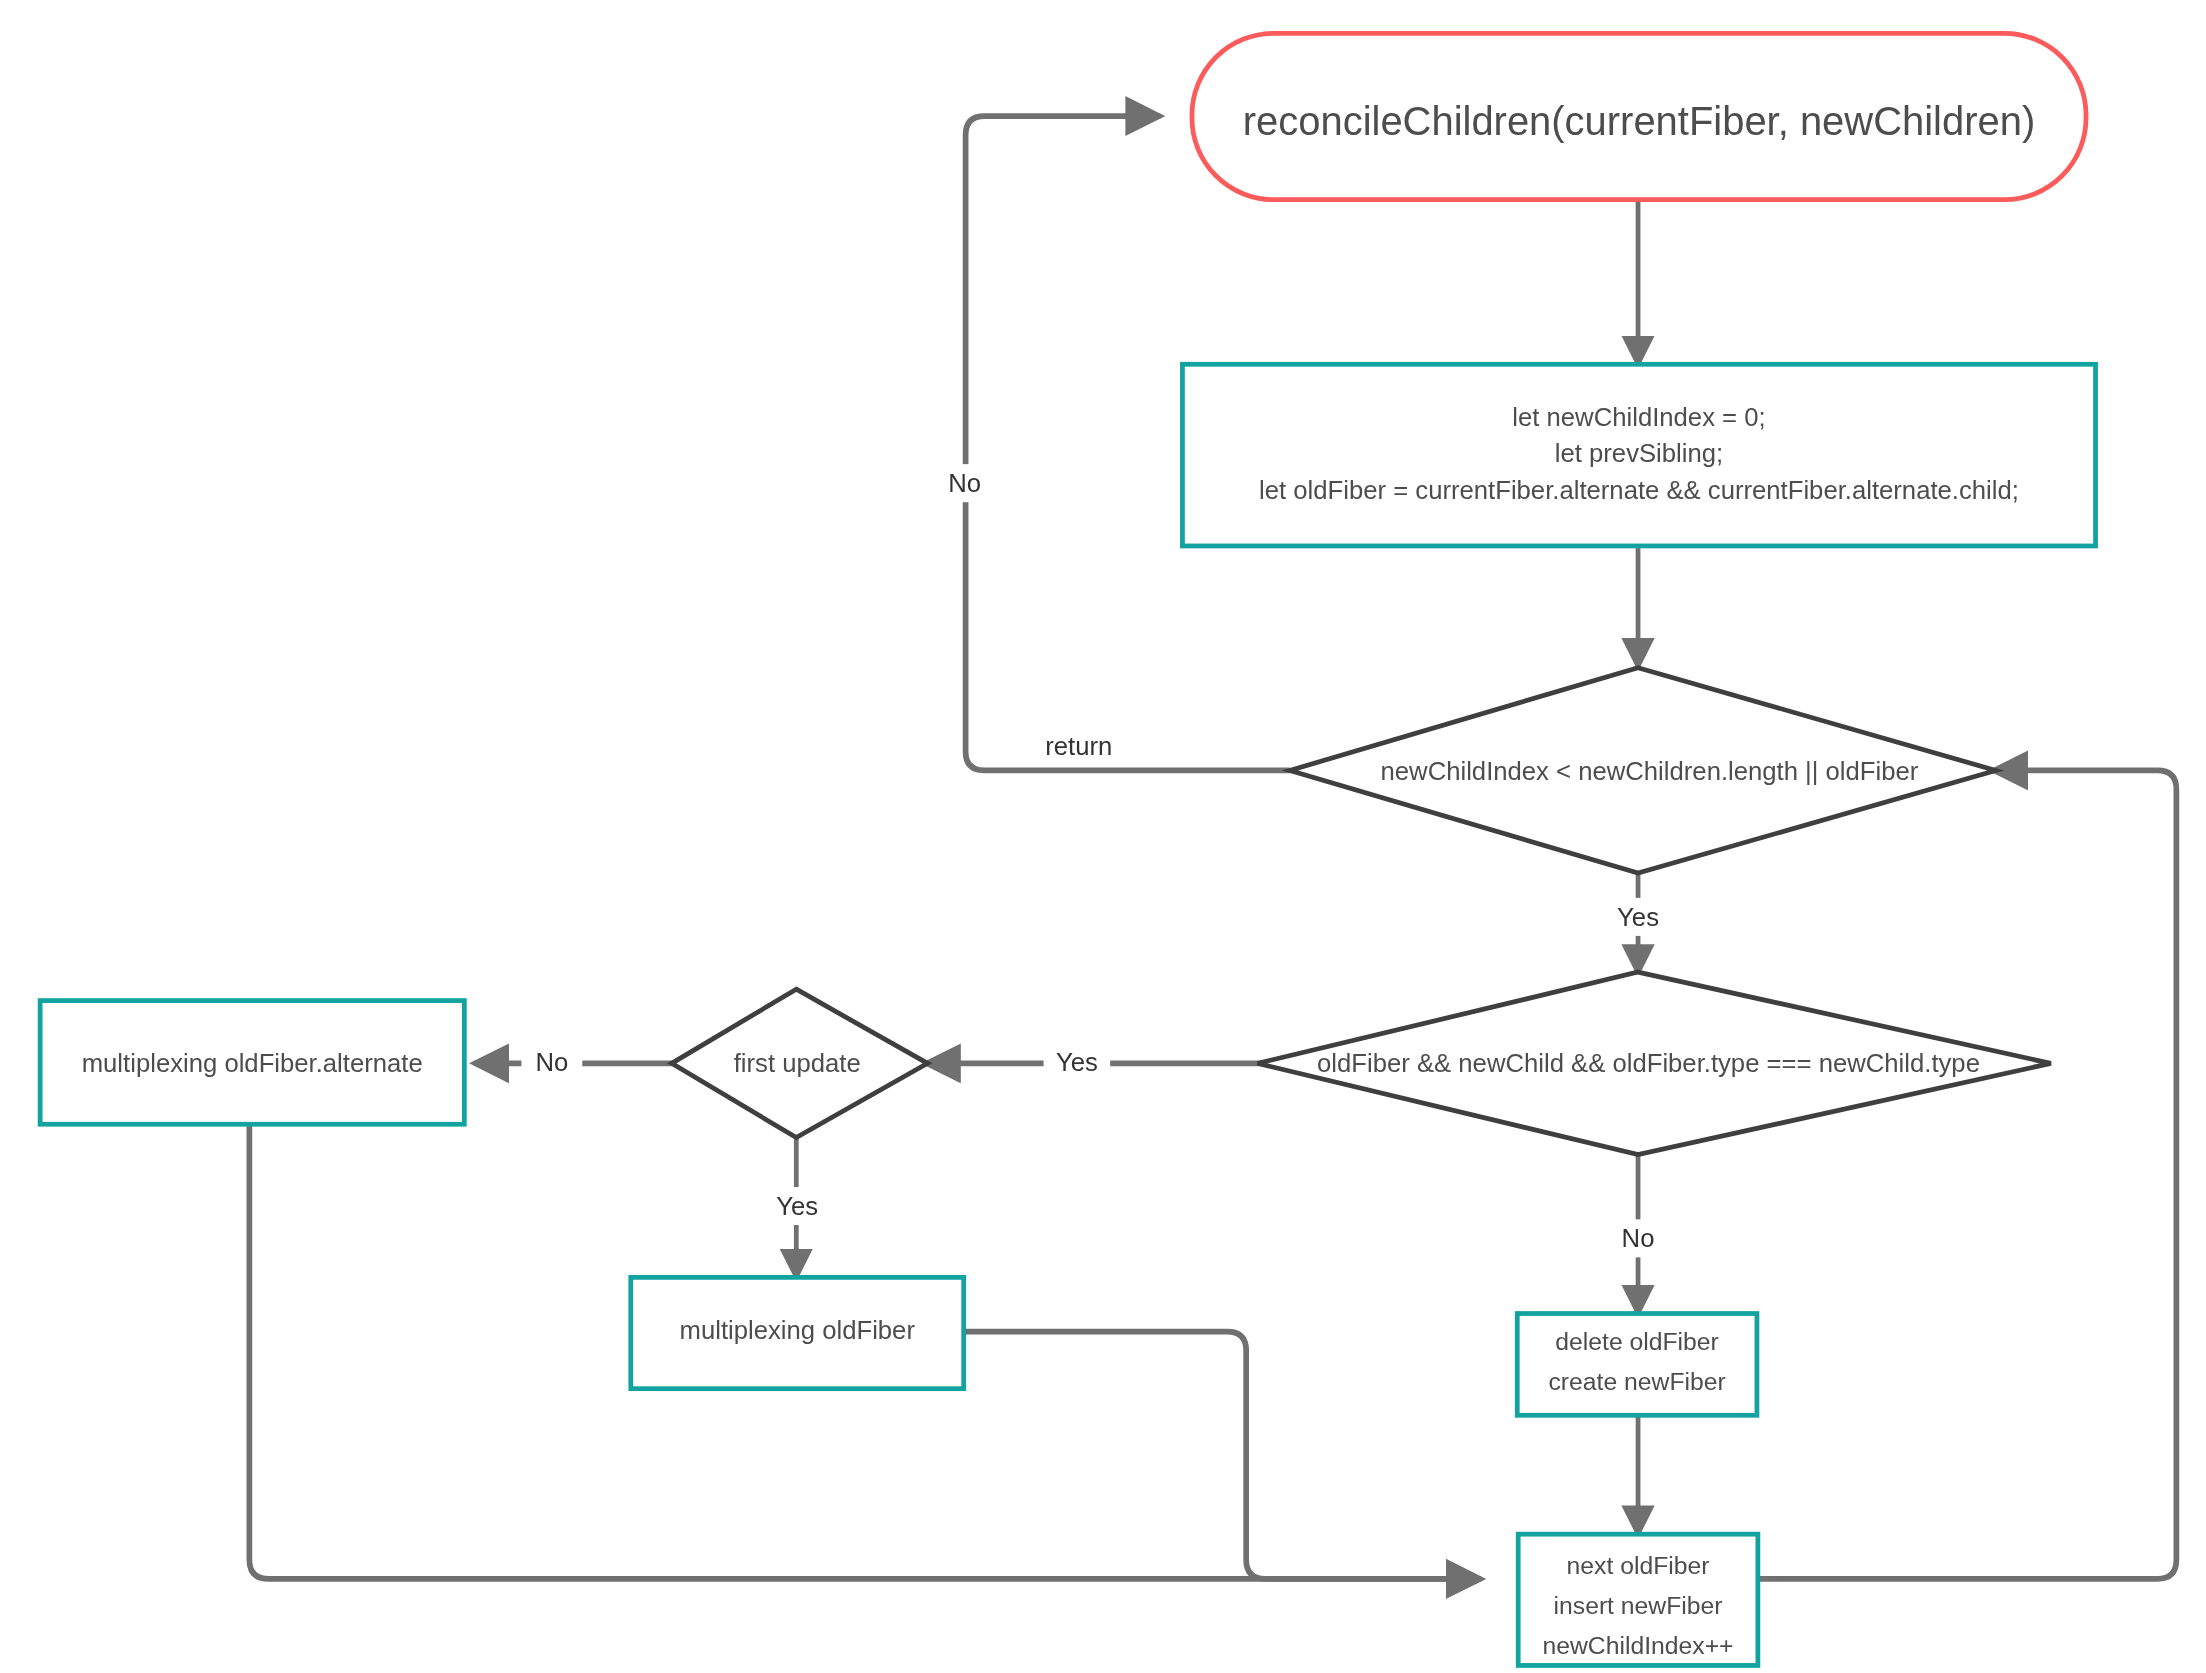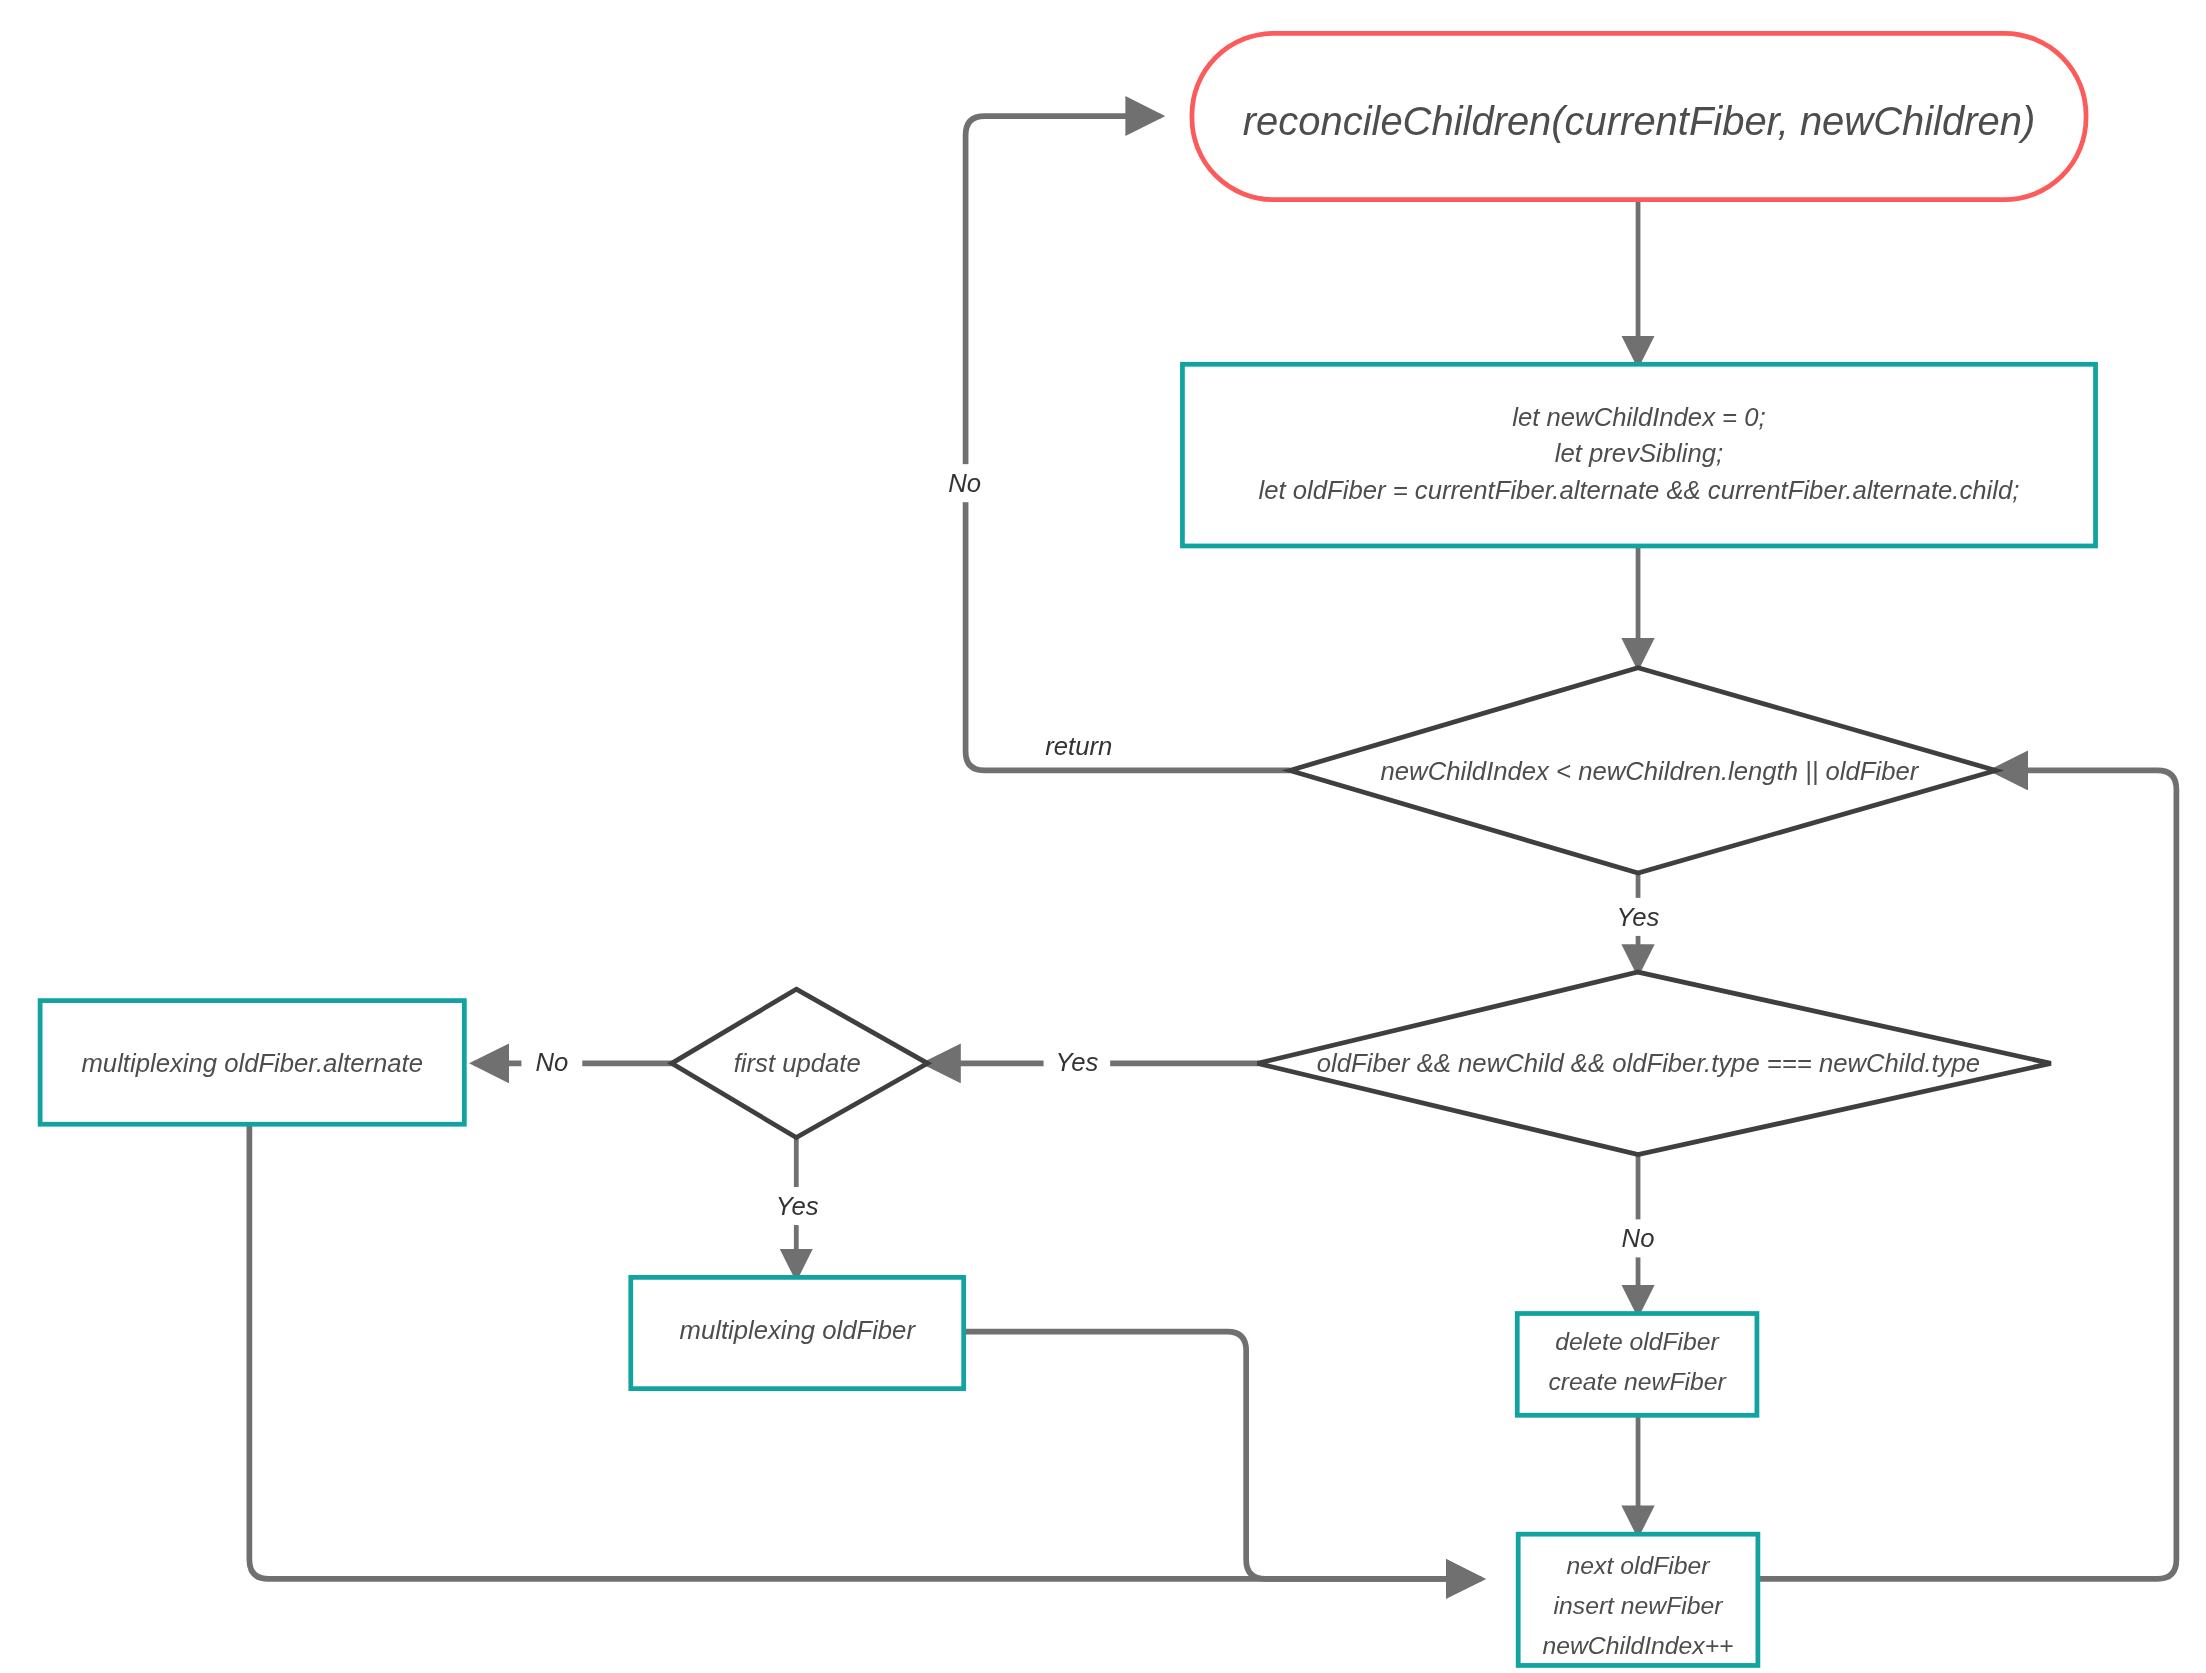--- a/index.html
+++ b/index.html
@@ -1,21 +1,21 @@
 <!DOCTYPE html>
 <html style="font-size:15px"><head>
 <meta charset="utf-8">
 <style>
   html,body{margin:0;padding:0;background:#ffffff;}
   body{
     width:2207px;height:1674px;
     font-family:"Liberation Sans","DejaVu Sans",sans-serif;
     overflow:hidden;
   }
-  #stage{position:relative;width:2119px;height:1674px;background:#ffffff;font-style:italic;}
+  #stage{position:relative;width:2119px;height:1674px;background:#ffffff;}
   svg#flow{position:absolute;inset:0;width:2207px;height:1674px;display:block;}
 
   .node-shape{fill:#ffffff;}
   .node-start{stroke:#fb5b5b;stroke-width:5;}
   .node-proc{stroke:#12a3a0;stroke-width:5;}
   .node-dec{stroke:#3f3f3f;stroke-width:5;fill:#ffffff;}
 
   .edge{fill:none;stroke:#707070;stroke-width:6;stroke-linecap:round;stroke-linejoin:round;}
   .edge-thin{fill:none;stroke:#707070;stroke-width:5;stroke-linecap:round;stroke-linejoin:round;}
 

